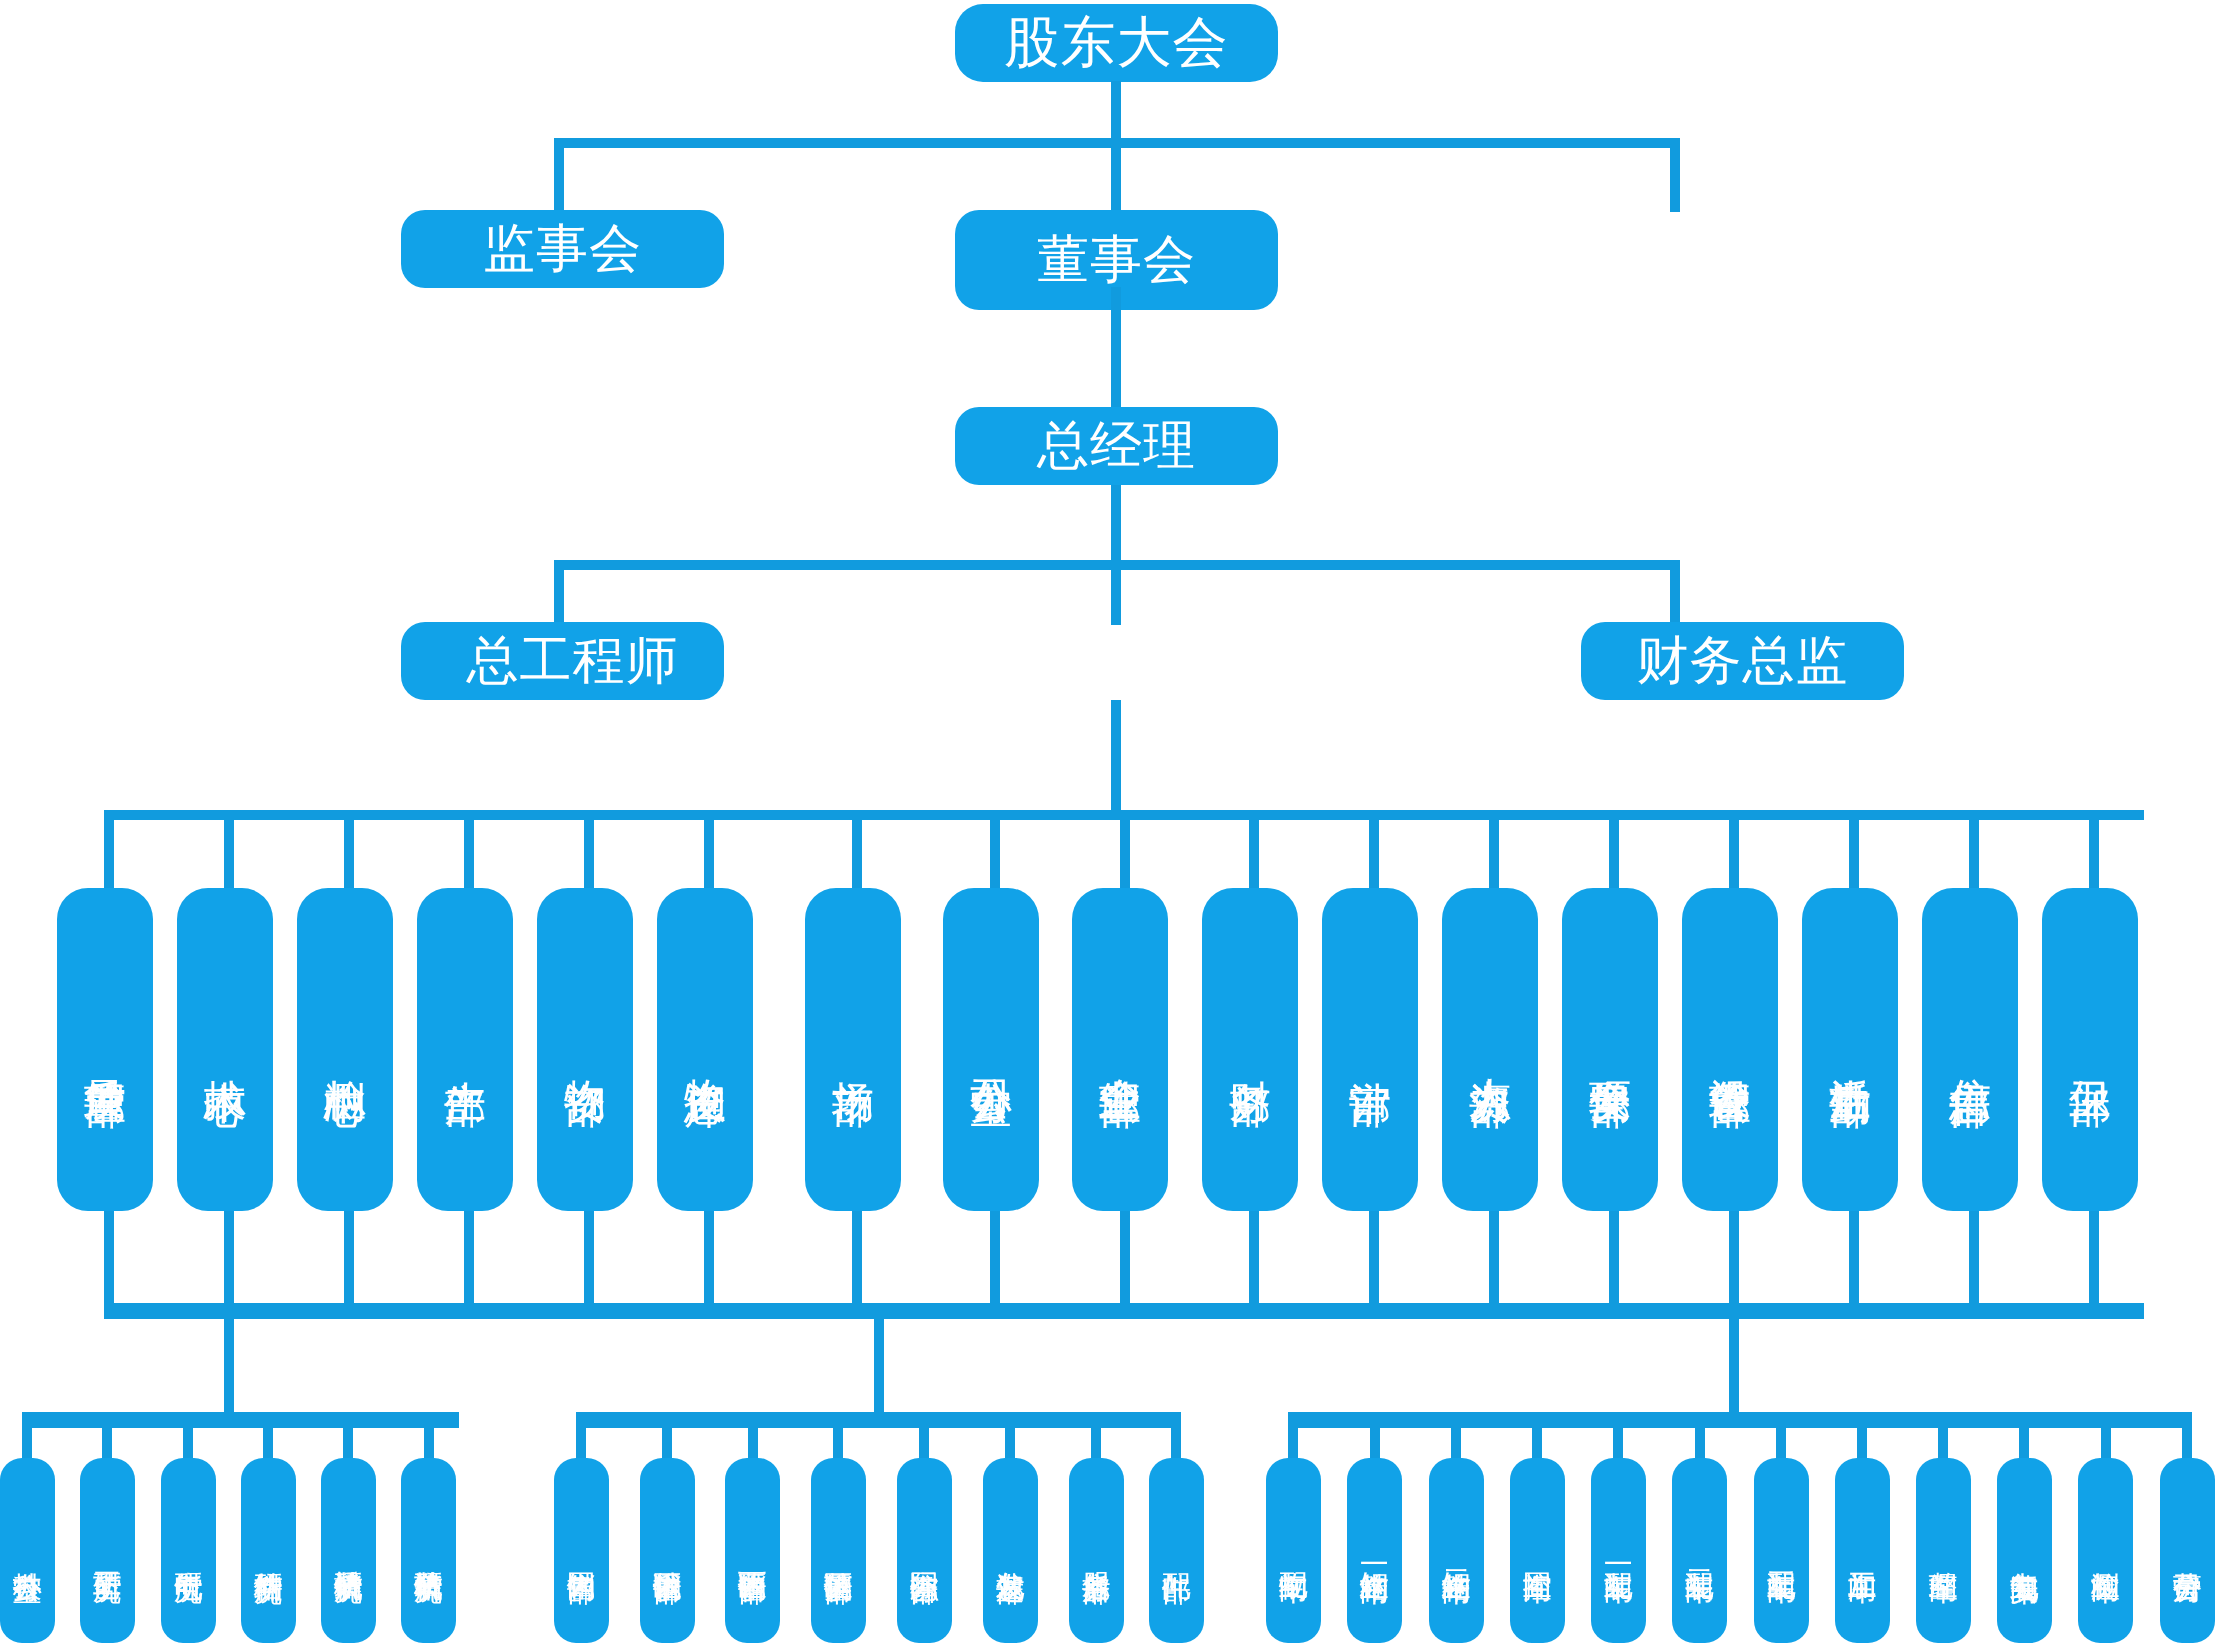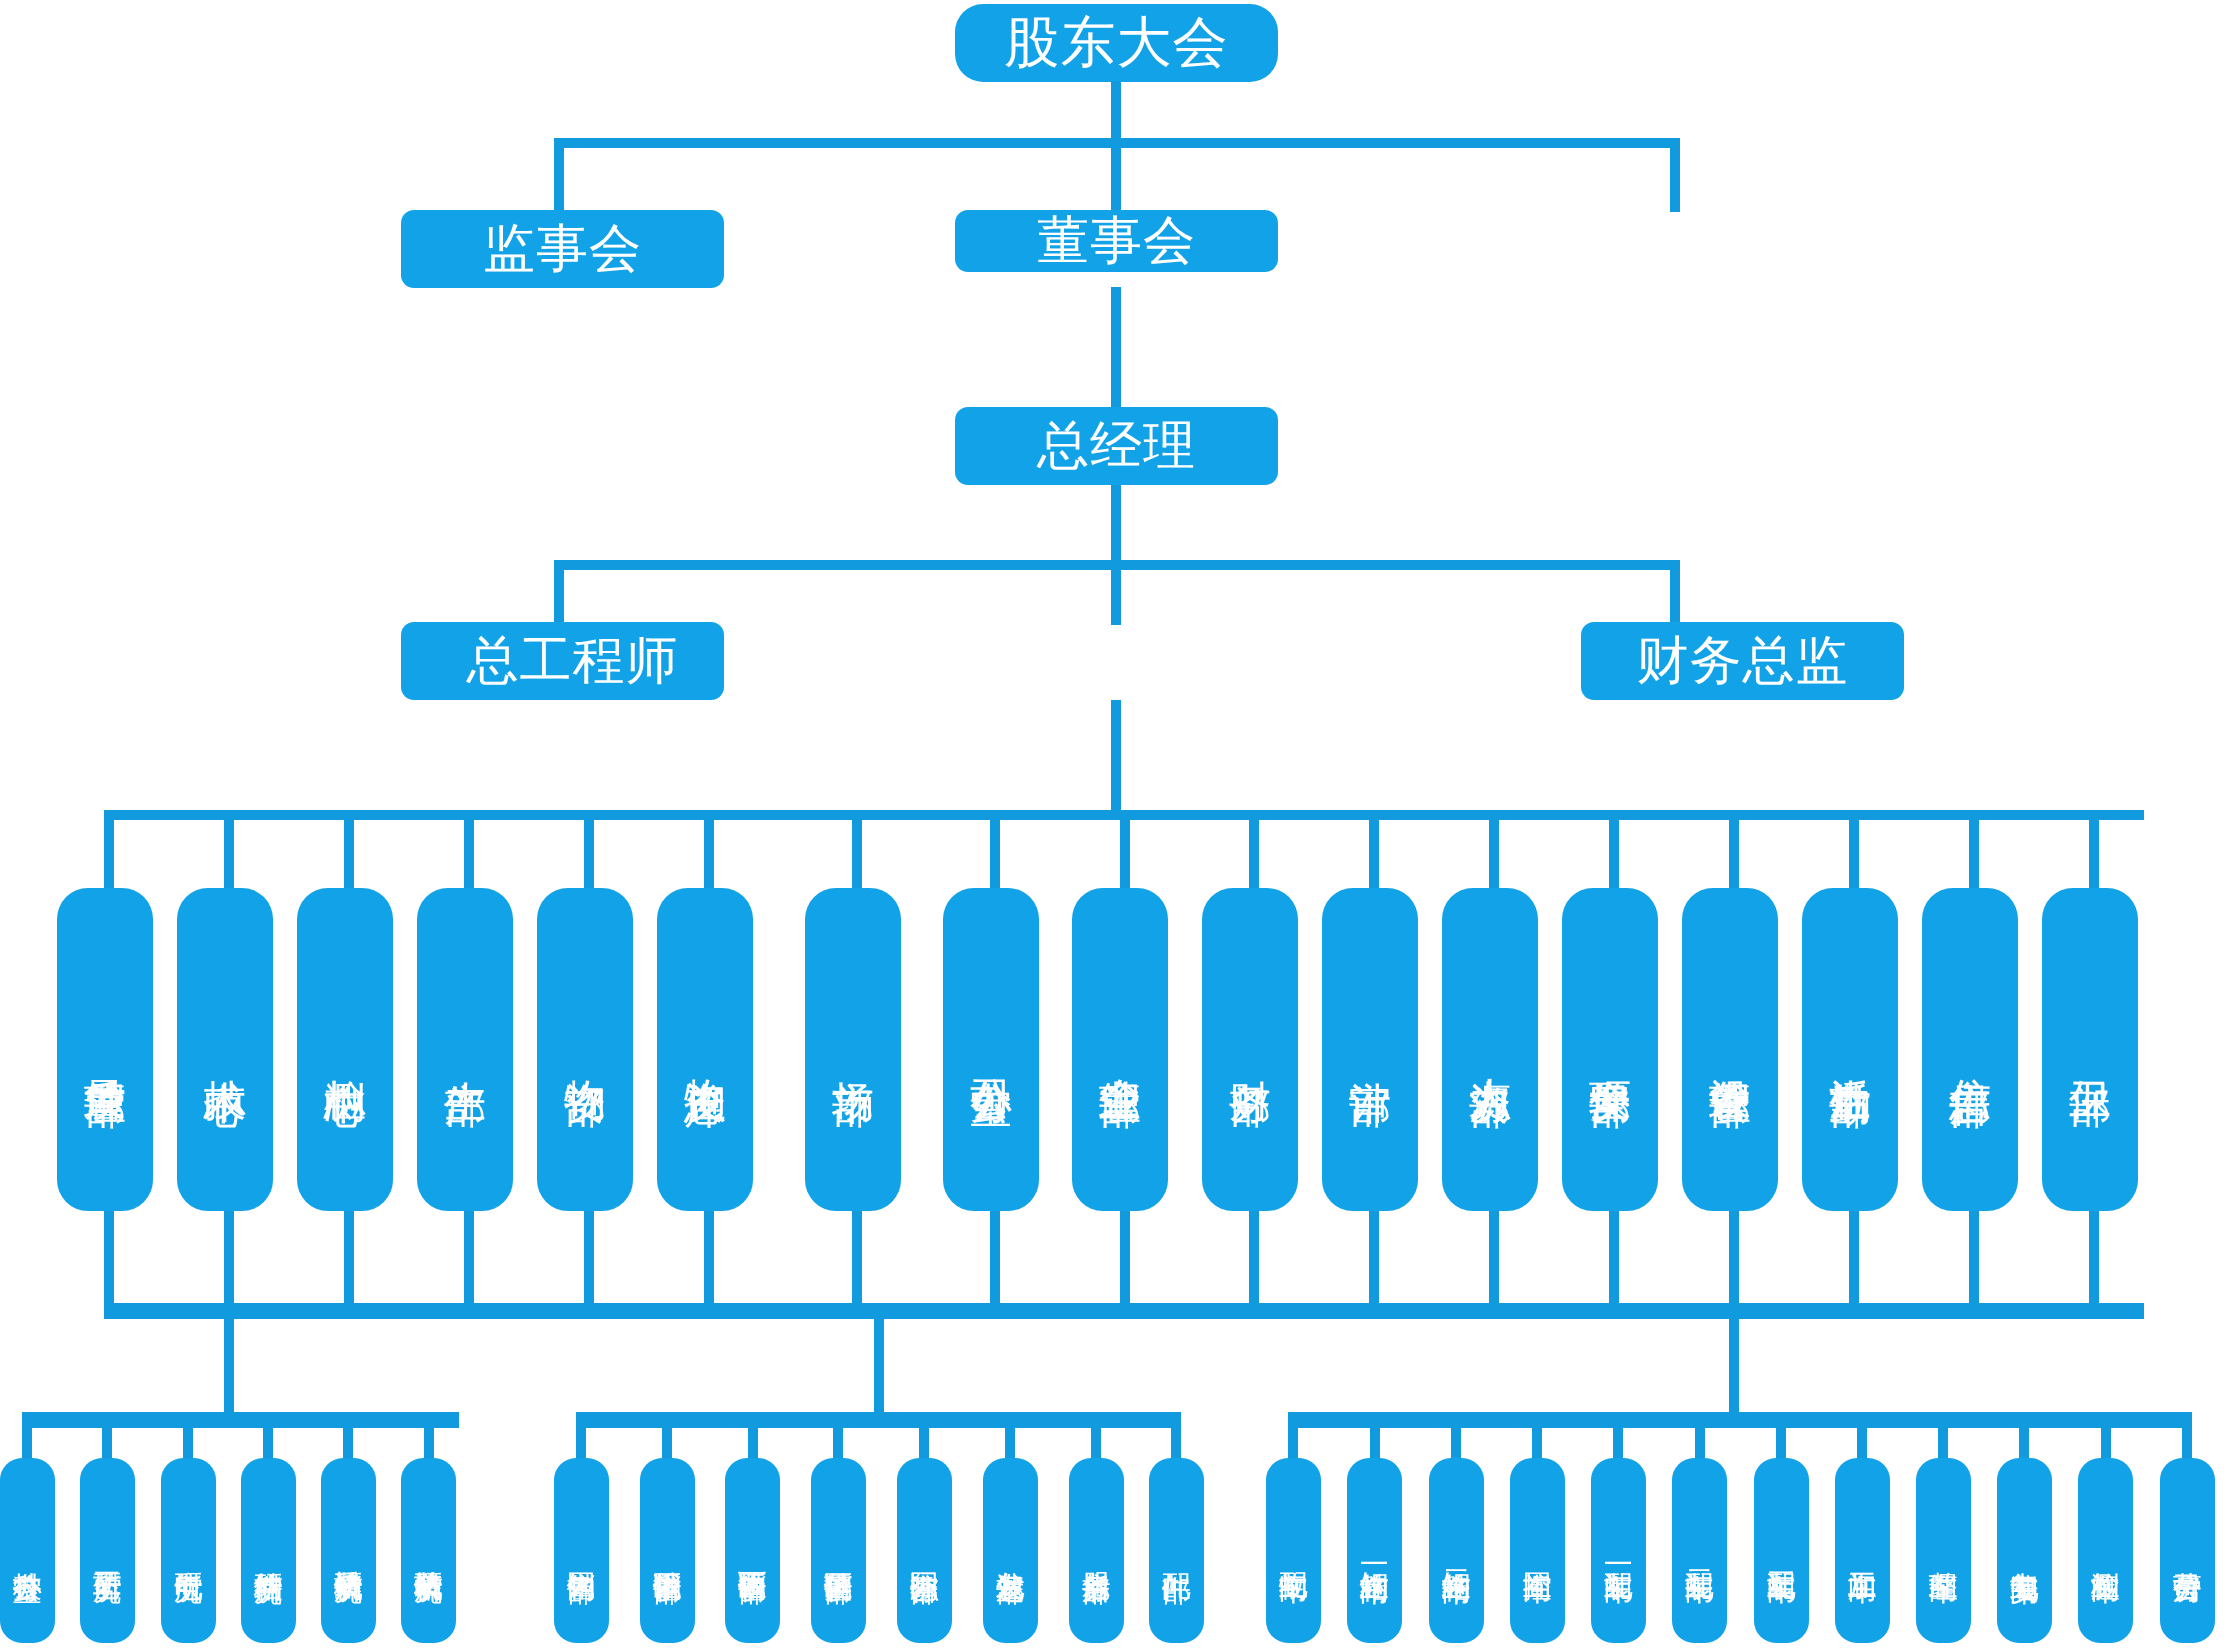--- a/index.html
+++ b/index.html
@@ -31,21 +31,21 @@
     align-items: center;
     justify-content: center;
     text-align: left;
     box-sizing: border-box;
     line-height: 1.05;
     letter-spacing: 0.02em;
   }
 
   
   .node.horiz {
-    border-radius: 13px;
+    border-radius: 24px;
     writing-mode: horizontal-tb;
     white-space: nowrap;
   }
   .node.lvl-root  { font-size: 55px; border-radius: 28px; }
   .node.lvl-two   { font-size: 52px; }
   .node.lvl-three { font-size: 52px; }
   .node.lvl-four  { font-size: 52px; }
 
   
   .node.vert {
@@ -75,21 +75,21 @@
   <div class="conn" style="left:1111px; top:81px; width:10px; height:57px;"></div>
 
   <div class="conn" style="left:554px; top:138px; width:1126px; height:10px;"></div>
 
   <div class="conn" style="left:554px; top:138px; width:10px; height:74px;"></div>
   <div class="conn" style="left:1111px; top:138px; width:10px; height:74px;"></div>
   <div class="conn" style="left:1670px; top:138px; width:10px; height:74px;"></div>
 
   <div class="node horiz lvl-two" style="left:401px; top:210px; width:323px; height:78px;">监事会</div>
 
-  <div class="node horiz lvl-two" style="left:955px; top:210px; width:323px; height:62px;">董事会</div>
+  <div class="node horiz lvl-two" style="left:955px; top:210px; width:323px; height:100px;">董事会</div>
 
 
   <div class="conn" style="left:1111px; top:287px; width:10px; height:120px;"></div>
 
   <div class="node horiz lvl-three" style="left:955px; top:407px; width:323px; height:78px;">总经理</div>
 
   <div class="conn" style="left:1111px; top:485px; width:10px; height:76px;"></div>
   <div class="conn" style="left:554px; top:560px; width:1126px; height:10px;"></div>
   <div class="conn" style="left:554px; top:560px; width:10px; height:65px;"></div>
   <div class="conn" style="left:1111px; top:560px; width:10px; height:65px;"></div>

